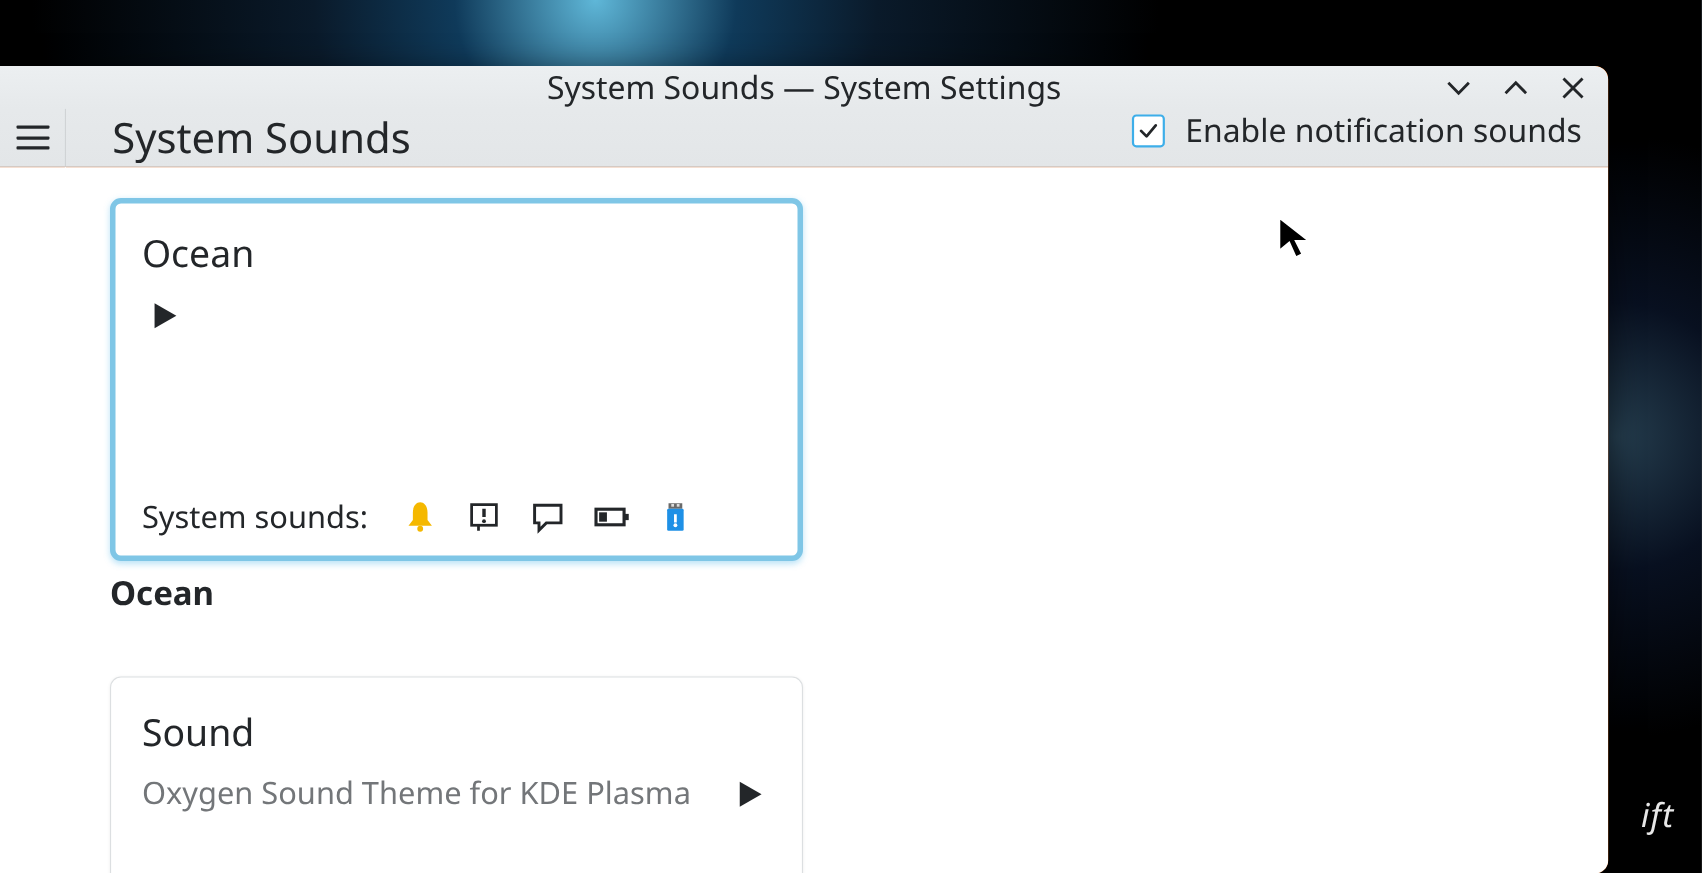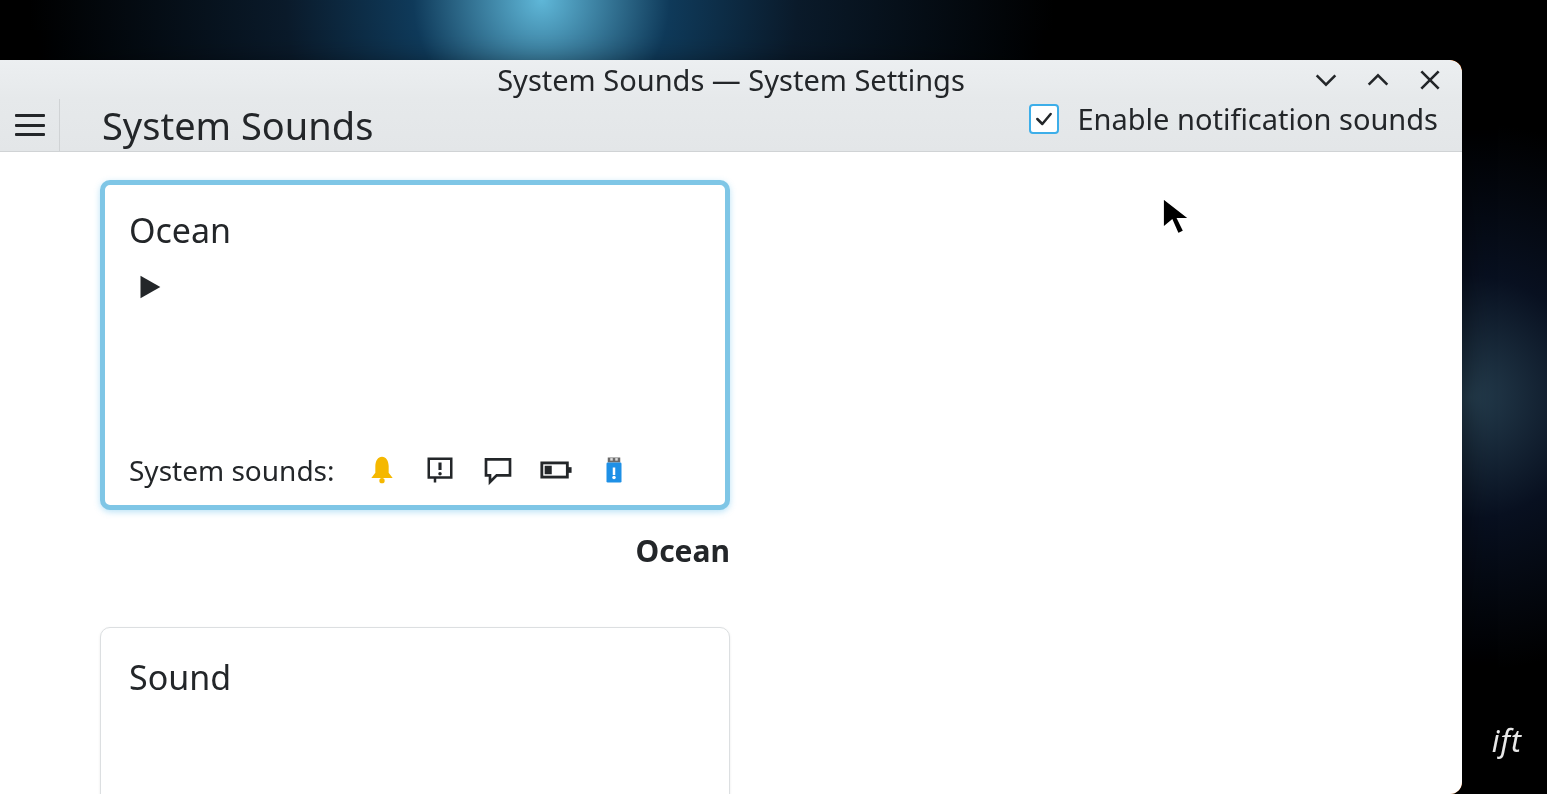--- a/index.html
+++ b/index.html
@@ -73,21 +73,21 @@
     flex: 1; display:flex; background:#fff;
   }
   .side-strip { width: 60px; height:100%; border-right:1px solid #fff; position:relative; }
 
   .content {
     flex:1; padding: 28px 40px 0 40px;
     display:flex; flex-wrap:wrap; gap: 56px 70px;
     align-content:flex-start;
   }
 
-  .card-wrap { display:flex; flex-direction:column; align-items:flex-end; gap: 20px; }
+  .card-wrap { display:flex; flex-direction:column; align-items:flex-start; gap: 8px; }
   .card {
     width: 630px; height: 330px;
     background:#fff;
     border: 1px solid #dcdfe1;
     border-radius: 10px;
     padding: 26px 28px 20px 28px;
     display:flex; flex-direction:column;
     box-shadow: 0 1px 3px rgba(0,0,0,0.08);
     cursor: pointer;
     position: relative;
@@ -218,20 +218,28 @@
                 </svg>
             </span>
           </div>
         </div>
         <div class="card-caption sel">Ocean</div>
       </div>
 
       <div class="card-wrap">
         <div class="card">
           <div class="card-title">Sound</div>
+          <div class="card-desc-row">
+            <div class="card-desc">Oxygen Sound Theme for KDE Plasma</div>
+            <div class="play-btn">
+              <svg viewBox="0 0 24 24" width="34" height="34">
+                  <path d="M6 4 L20 12 L6 20 Z" fill="#232629"></path>
+                </svg>
+            </div>
+          </div>
 
         </div>
 
       </div>
 
     </div>
   </div>
 
 </div>
 

